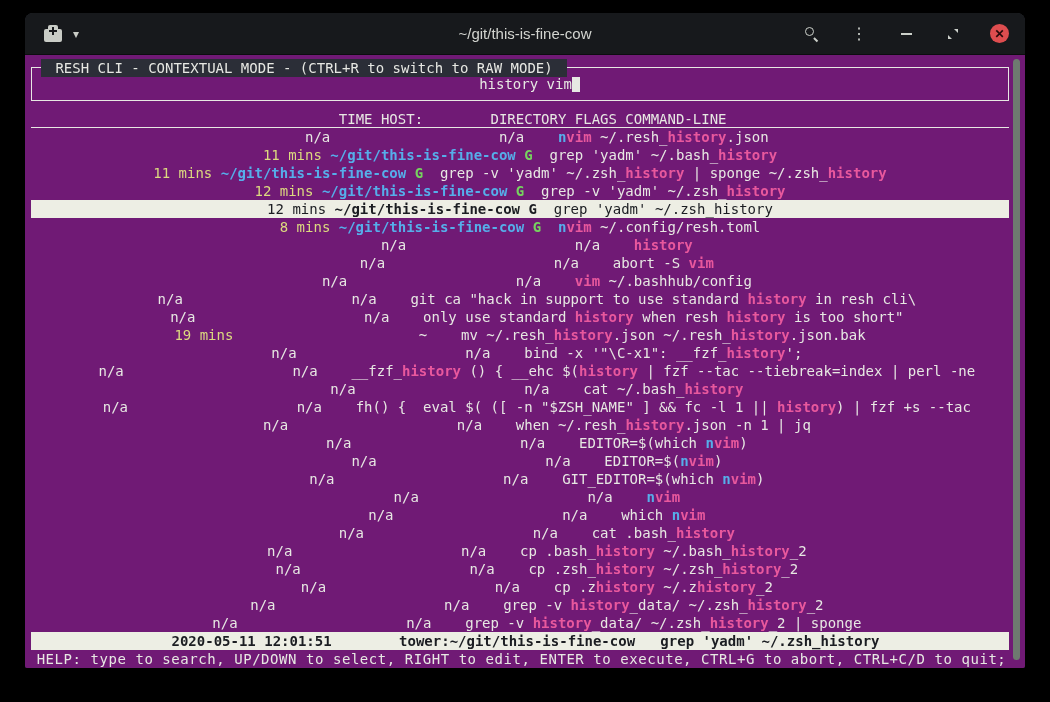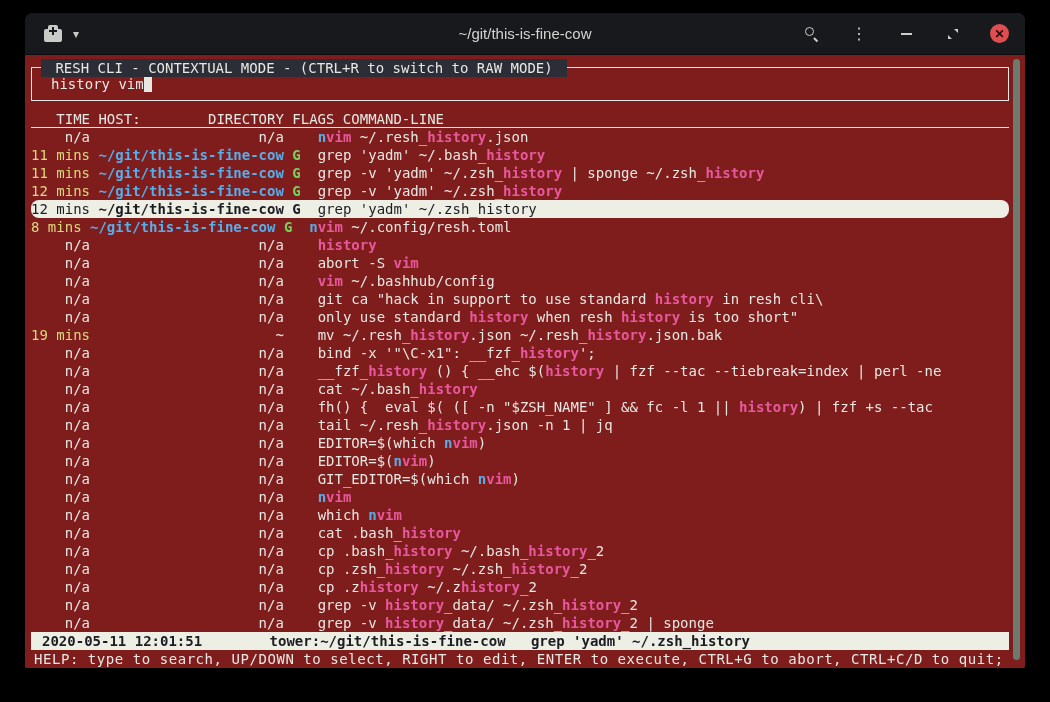--- a/index.html
+++ b/index.html
@@ -27,33 +27,33 @@
   .icon-btn { display:flex; align-items:center; justify-content:center; width:20px; height:20px; cursor:default; }
   .search-glyph { position:relative; width:14px; height:14px; }
   .search-glyph .lens { position:absolute; left:0; top:0; width:9px; height:9px; border:1.6px solid #ccd0ca; border-radius:50%; }
   .search-glyph .handle { position:absolute; left:9px; top:10px; width:5px; height:1.8px; background:#ccd0ca; transform:rotate(45deg); transform-origin:left center; }
   .kebab { color:#ccd0ca; font-size:16px; line-height:16px; letter-spacing:0; }
   .min-glyph { width:11px; height:2px; background:#ccd0ca; }
   .close-btn { width:19px; height:19px; border-radius:50%; background:#de4d4f; color:#26090a;
                display:flex; align-items:center; justify-content:center; font-size:12px; font-weight:bold; }
 
   
-  .terminal { flex:1; position:relative; background:#7f1d1d; color:#e7e8e3;
+  .terminal { flex:1; position:relative; background:#701a75; color:#e7e8e3;
               font-size:14px; line-height:18px; padding:12px 16px 0 6px;
-              display:flex; flex-direction:column; }
+              display:flex; flex-direction:column;text-align:center; }
 
   .searchbox { border:1px solid #e7e8e3; height:34px; position:relative; flex:0 0 auto; }
   .legend { position:absolute; top:-9px; left:9px; background:#2b2e37; padding:0 6px; white-space:pre; }
   .query-line { padding:7px 0 0 5px; white-space:pre;margin-left:14px; }
   .cursor { display:inline-block; width:8px; height:15px; background:#e7e8e3; vertical-align:-3px; }
 
   .list { margin-top:9px; flex:0 0 auto; }
   .header-row { height:18px; white-space:pre; border-bottom:1px solid #e7e8e3; }
   .row { height:18px; white-space:pre; }
-  .row.selected { background:#edeee4;border-radius:8px; }
+  .row.selected { background:#edeee4; }
   .row.selected span { color:#1b1d22 !important; }
 
   .c-w { color:#e7e8e3; }
   .c-y { color:#dcda7f; }
   .c-b { color:#56aeea; font-weight:bold; }
   .c-g { color:#76d35f; font-weight:bold; }
   .c-m { color:#e8589d; font-weight:bold; }
 
   .statusbar { margin-top:auto; flex:0 0 18px; background:#edeee4; color:#1b1d22;
                font-weight:bold; white-space:pre; padding-left:11px; }
@@ -126,21 +126,21 @@
         <div class="row"><span class="c-w">    n/a</span><span class="c-w"> </span><span class="c-w">                   n/a</span><span class="c-w"> </span><span class="c-g">   </span><span class="c-m">history</span></div>
         <div class="row"><span class="c-w">    n/a</span><span class="c-w"> </span><span class="c-w">                   n/a</span><span class="c-w"> </span><span class="c-g">   </span><span class="c-w">abort -S </span><span class="c-m">vim</span></div>
         <div class="row"><span class="c-w">    n/a</span><span class="c-w"> </span><span class="c-w">                   n/a</span><span class="c-w"> </span><span class="c-g">   </span><span class="c-m">vim</span><span class="c-w"> ~/.bashhub/config</span></div>
         <div class="row"><span class="c-w">    n/a</span><span class="c-w"> </span><span class="c-w">                   n/a</span><span class="c-w"> </span><span class="c-g">   </span><span class="c-w">git ca "hack in support to use standard </span><span class="c-m">history</span><span class="c-w"> in resh cli\</span></div>
         <div class="row"><span class="c-w">    n/a</span><span class="c-w"> </span><span class="c-w">                   n/a</span><span class="c-w"> </span><span class="c-g">   </span><span class="c-w">only use standard </span><span class="c-m">history</span><span class="c-w"> when resh </span><span class="c-m">history</span><span class="c-w"> is too short"</span></div>
         <div class="row"><span class="c-y">19 mins</span><span class="c-w"> </span><span class="c-w">                     ~</span><span class="c-w"> </span><span class="c-g">   </span><span class="c-w">mv ~/.resh_</span><span class="c-m">history</span><span class="c-w">.json ~/.resh_</span><span class="c-m">history</span><span class="c-w">.json.bak</span></div>
         <div class="row"><span class="c-w">    n/a</span><span class="c-w"> </span><span class="c-w">                   n/a</span><span class="c-w"> </span><span class="c-g">   </span><span class="c-w">bind -x '"\C-x1": __fzf_</span><span class="c-m">history</span><span class="c-w">';</span></div>
         <div class="row"><span class="c-w">    n/a</span><span class="c-w"> </span><span class="c-w">                   n/a</span><span class="c-w"> </span><span class="c-g">   </span><span class="c-w">__fzf_</span><span class="c-m">history</span><span class="c-w"> () { __ehc $(</span><span class="c-m">history</span><span class="c-w"> | fzf --tac --tiebreak=index | perl -ne</span></div>
         <div class="row"><span class="c-w">    n/a</span><span class="c-w"> </span><span class="c-w">                   n/a</span><span class="c-w"> </span><span class="c-g">   </span><span class="c-w">cat ~/.bash_</span><span class="c-m">history</span></div>
         <div class="row"><span class="c-w">    n/a</span><span class="c-w"> </span><span class="c-w">                   n/a</span><span class="c-w"> </span><span class="c-g">   </span><span class="c-w">fh() {  eval $( ([ -n "$ZSH_NAME" ] &amp;&amp; fc -l 1 || </span><span class="c-m">history</span><span class="c-w">) | fzf +s --tac</span></div>
-        <div class="row"><span class="c-w">    n/a</span><span class="c-w"> </span><span class="c-w">                   n/a</span><span class="c-w"> </span><span class="c-g">   </span><span class="c-w">tail ~/.resh_</span><span class="c-m">history</span><span class="c-w">.json -n 1 | jq</span></div>
+        <div class="row"><span class="c-w">    n/a</span><span class="c-w"> </span><span class="c-w">                   n/a</span><span class="c-w"> </span><span class="c-g">   </span><span class="c-w">when ~/.resh_</span><span class="c-m">history</span><span class="c-w">.json -n 1 | jq</span></div>
         <div class="row"><span class="c-w">    n/a</span><span class="c-w"> </span><span class="c-w">                   n/a</span><span class="c-w"> </span><span class="c-g">   </span><span class="c-w">EDITOR=$(which </span><span class="c-b">n</span><span class="c-m">vim</span><span class="c-w">)</span></div>
         <div class="row"><span class="c-w">    n/a</span><span class="c-w"> </span><span class="c-w">                   n/a</span><span class="c-w"> </span><span class="c-g">   </span><span class="c-w">EDITOR=$(</span><span class="c-b">n</span><span class="c-m">vim</span><span class="c-w">)</span></div>
         <div class="row"><span class="c-w">    n/a</span><span class="c-w"> </span><span class="c-w">                   n/a</span><span class="c-w"> </span><span class="c-g">   </span><span class="c-w">GIT_EDITOR=$(which </span><span class="c-b">n</span><span class="c-m">vim</span><span class="c-w">)</span></div>
         <div class="row"><span class="c-w">    n/a</span><span class="c-w"> </span><span class="c-w">                   n/a</span><span class="c-w"> </span><span class="c-g">   </span><span class="c-b">n</span><span class="c-m">vim</span></div>
         <div class="row"><span class="c-w">    n/a</span><span class="c-w"> </span><span class="c-w">                   n/a</span><span class="c-w"> </span><span class="c-g">   </span><span class="c-w">which </span><span class="c-b">n</span><span class="c-m">vim</span></div>
         <div class="row"><span class="c-w">    n/a</span><span class="c-w"> </span><span class="c-w">                   n/a</span><span class="c-w"> </span><span class="c-g">   </span><span class="c-w">cat .bash_</span><span class="c-m">history</span></div>
         <div class="row"><span class="c-w">    n/a</span><span class="c-w"> </span><span class="c-w">                   n/a</span><span class="c-w"> </span><span class="c-g">   </span><span class="c-w">cp .bash_</span><span class="c-m">history</span><span class="c-w"> ~/.bash_</span><span class="c-m">history</span><span class="c-w">_2</span></div>
         <div class="row"><span class="c-w">    n/a</span><span class="c-w"> </span><span class="c-w">                   n/a</span><span class="c-w"> </span><span class="c-g">   </span><span class="c-w">cp .zsh_</span><span class="c-m">history</span><span class="c-w"> ~/.zsh_</span><span class="c-m">history</span><span class="c-w">_2</span></div>
         <div class="row"><span class="c-w">    n/a</span><span class="c-w"> </span><span class="c-w">                   n/a</span><span class="c-w"> </span><span class="c-g">   </span><span class="c-w">cp .z</span><span class="c-m">history</span><span class="c-w"> ~/.z</span><span class="c-m">history</span><span class="c-w">_2</span></div>
         <div class="row"><span class="c-w">    n/a</span><span class="c-w"> </span><span class="c-w">                   n/a</span><span class="c-w"> </span><span class="c-g">   </span><span class="c-w">grep -v </span><span class="c-m">history</span><span class="c-w">_data/ ~/.zsh_</span><span class="c-m">history</span><span class="c-w">_2</span></div>

